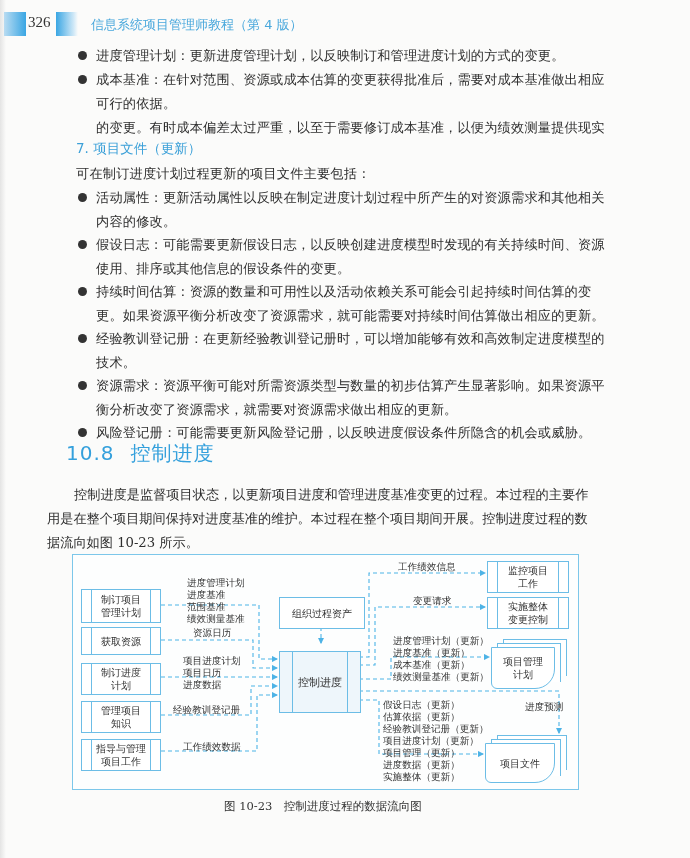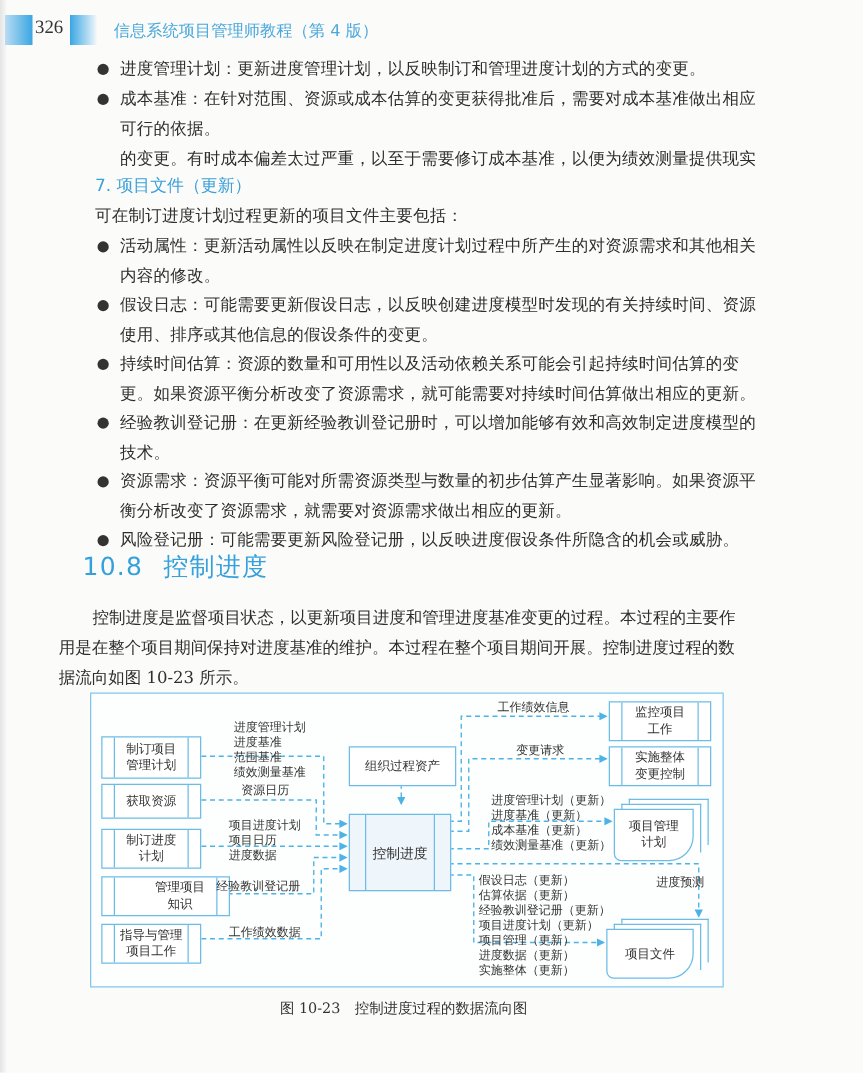--- a/index.html
+++ b/index.html
@@ -208,21 +208,21 @@
   </div>
   <div class="fbox proc" style="left:8px; top:72px; width:78px; height:26px;">
     <div>获取资源</div>
   </div>
   <div class="fbox proc" style="left:8px; top:108px; width:78px; height:30px;">
     <div>
         <div>制订进度</div>
         <div>计划</div>
       </div>
   </div>
-  <div class="fbox proc" style="left:8px; top:146px; width:78px; height:30px;padding-left:23px;">
+  <div class="fbox proc" style="left:8px; top:146px; width:78px; height:30px;">
     <div>
         <div>管理项目</div>
         <div>知识</div>
       </div>
   </div>
   <div class="fbox proc" style="left:8px; top:184px; width:78px; height:30px;">
     <div>
         <div>指导与管理</div>
         <div>项目工作</div>
       </div>

